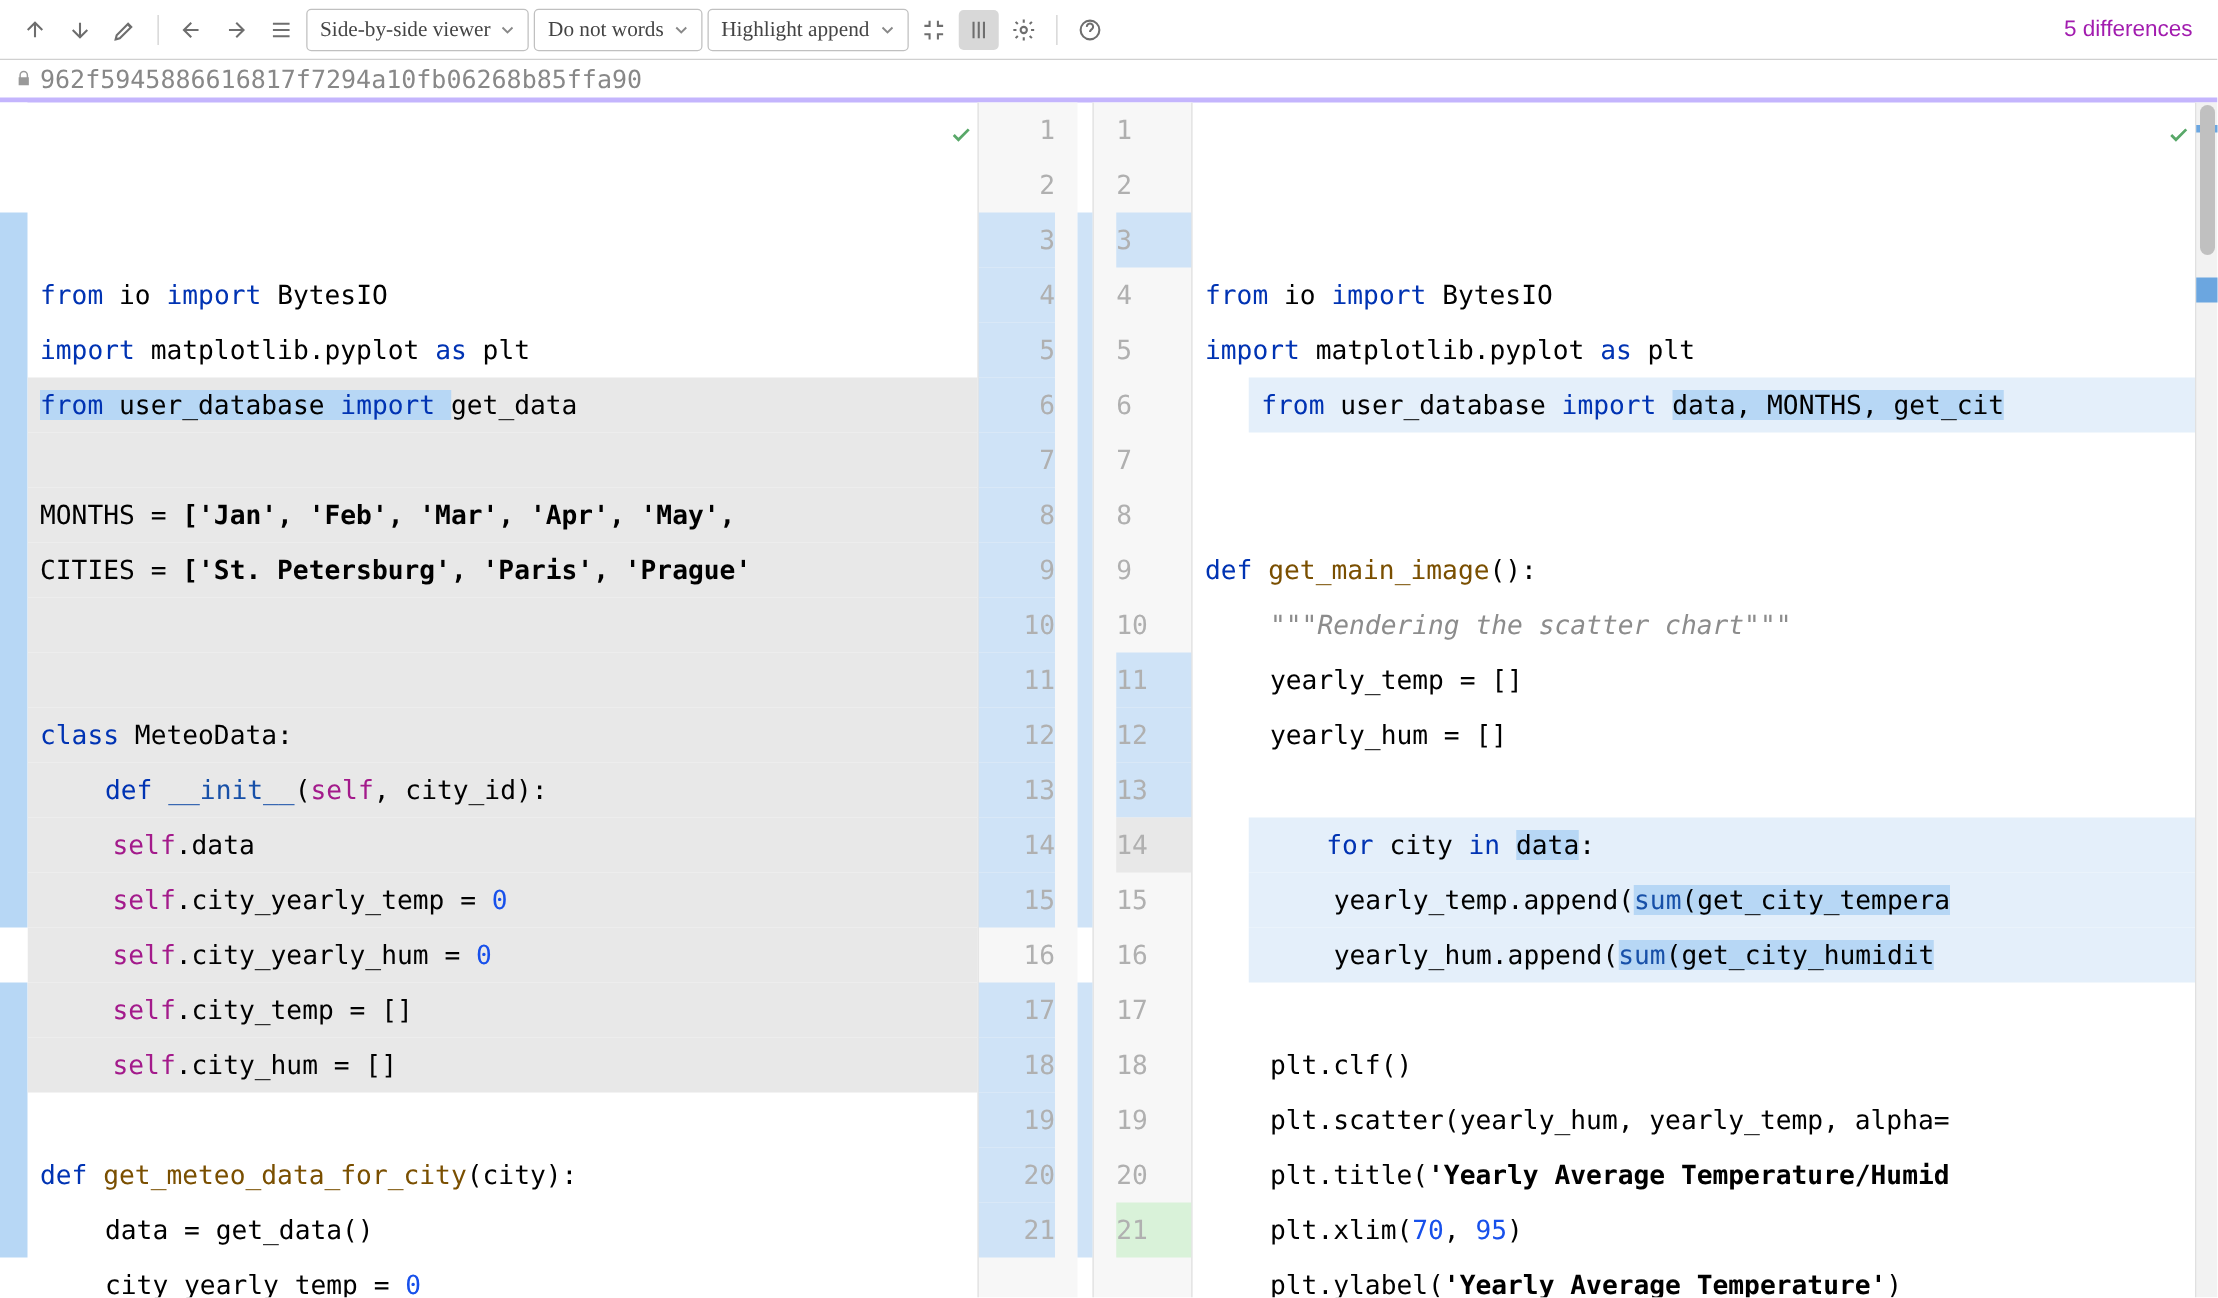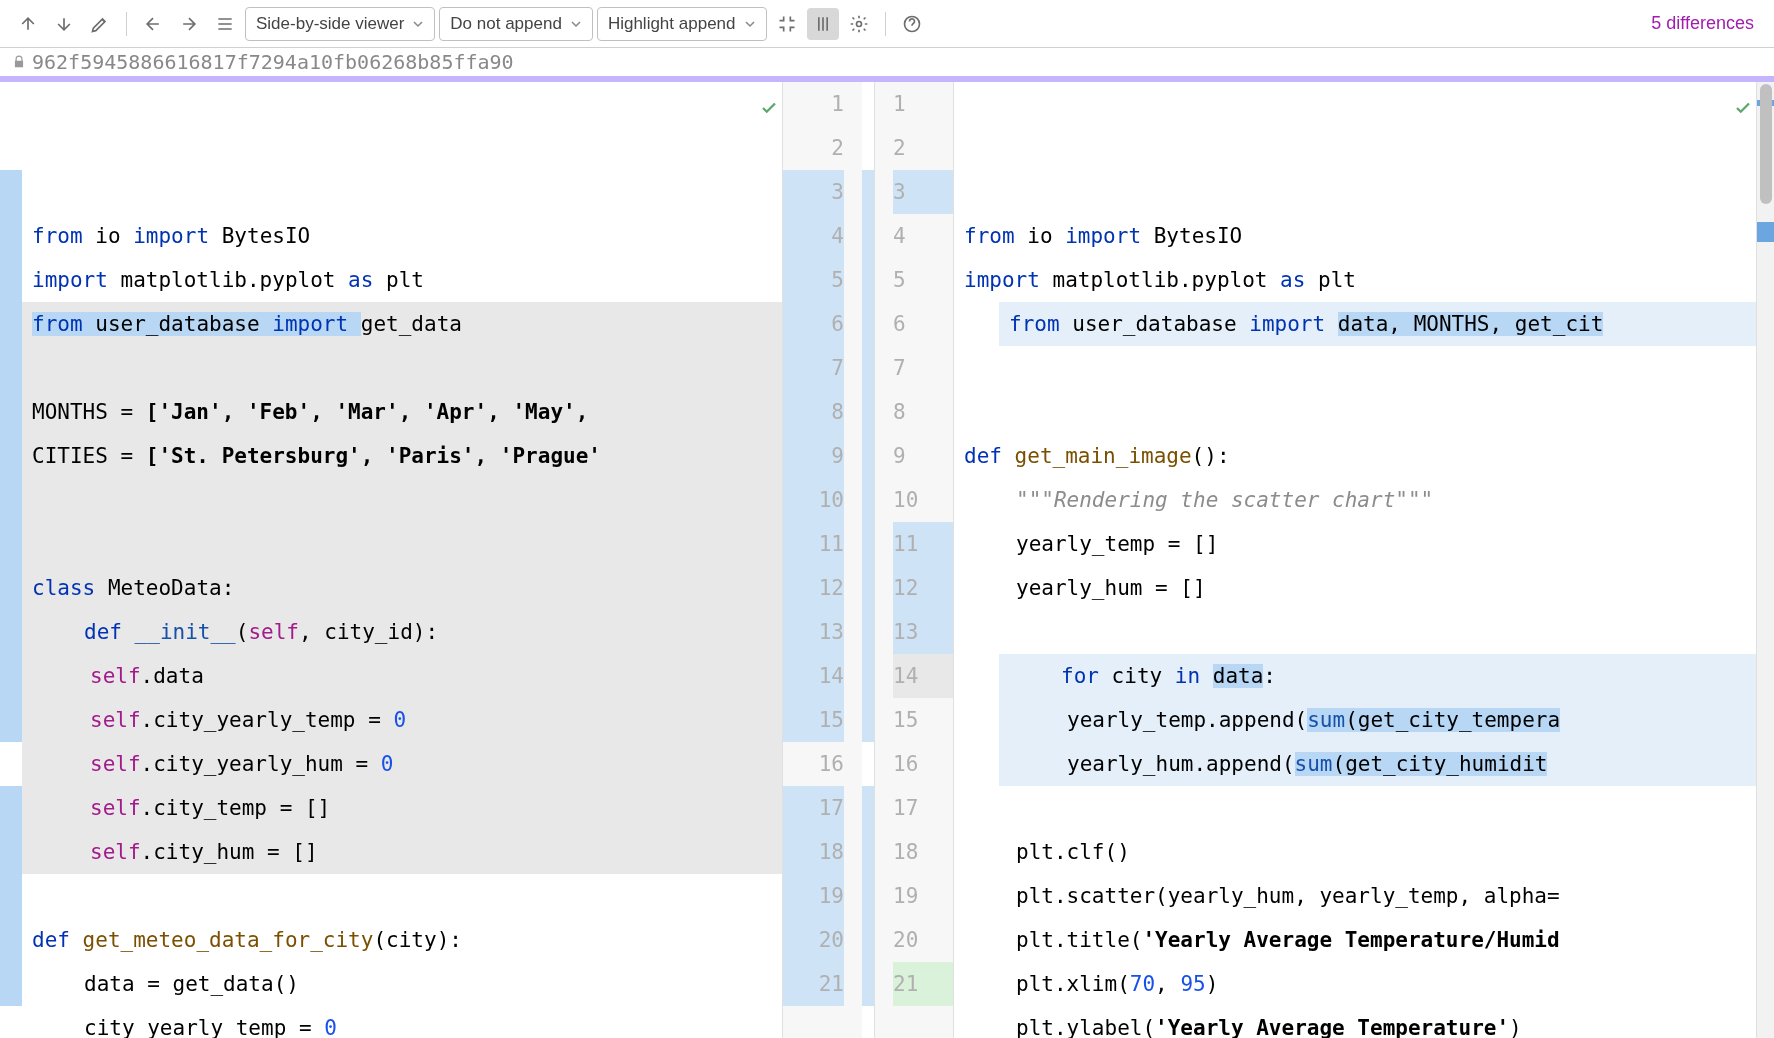--- a/index.html
+++ b/index.html
@@ -42,32 +42,33 @@
       display: flex;
       align-items: center;
       border: 1px solid #c0c0c0;
       border-radius: 4px;
       padding: 6px 10px;
       background: #fff;
       cursor: pointer;
       gap: 8px;
       font-size: 17px;
       color: #444;
+      font-family: Liberation Serif, serif;
     }
     .tb-dropdown svg { width: 12px; height: 12px; }
     .tb-spacer { flex: 1; }
     .diff-count {
       font-size: 18px;
       color: #a21caf;
       padding-right: 8px;
     }
     .hashes {
       display: flex;
       height: 34px;
-      border-bottom: 6px solid #c4b5fd;
+      border-bottom: 4px solid #c4b5fd;
       text-align: right;
     }
     .hash-cell {
       display: flex;
       align-items: center;
       gap: 6px;
       padding: 0 12px;
       font-family: "Menlo", "Consolas", monospace;
       font-size: 20px;
       color: #888;
@@ -179,21 +180,21 @@
         <path d="M4 6h16M4 12h16M4 18h16"></path>
       </svg>
   </div>
   <div class="tb-dropdown">
     <span>Side-by-side viewer</span>
     <svg viewBox="0 0 12 12">
         <path d="M2 4l4 4 4-4" fill="none" stroke="#888" stroke-width="1.5"></path>
       </svg>
   </div>
   <div class="tb-dropdown">
-    <span>Do not append</span>
+    <span>Do not words</span>
     <svg viewBox="0 0 12 12">
         <path d="M2 4l4 4 4-4" fill="none" stroke="#888" stroke-width="1.5"></path>
       </svg>
   </div>
   <div class="tb-dropdown">
     <span>Highlight append</span>
     <svg viewBox="0 0 12 12">
         <path d="M2 4l4 4 4-4" fill="none" stroke="#888" stroke-width="1.5"></path>
       </svg>
   </div>

